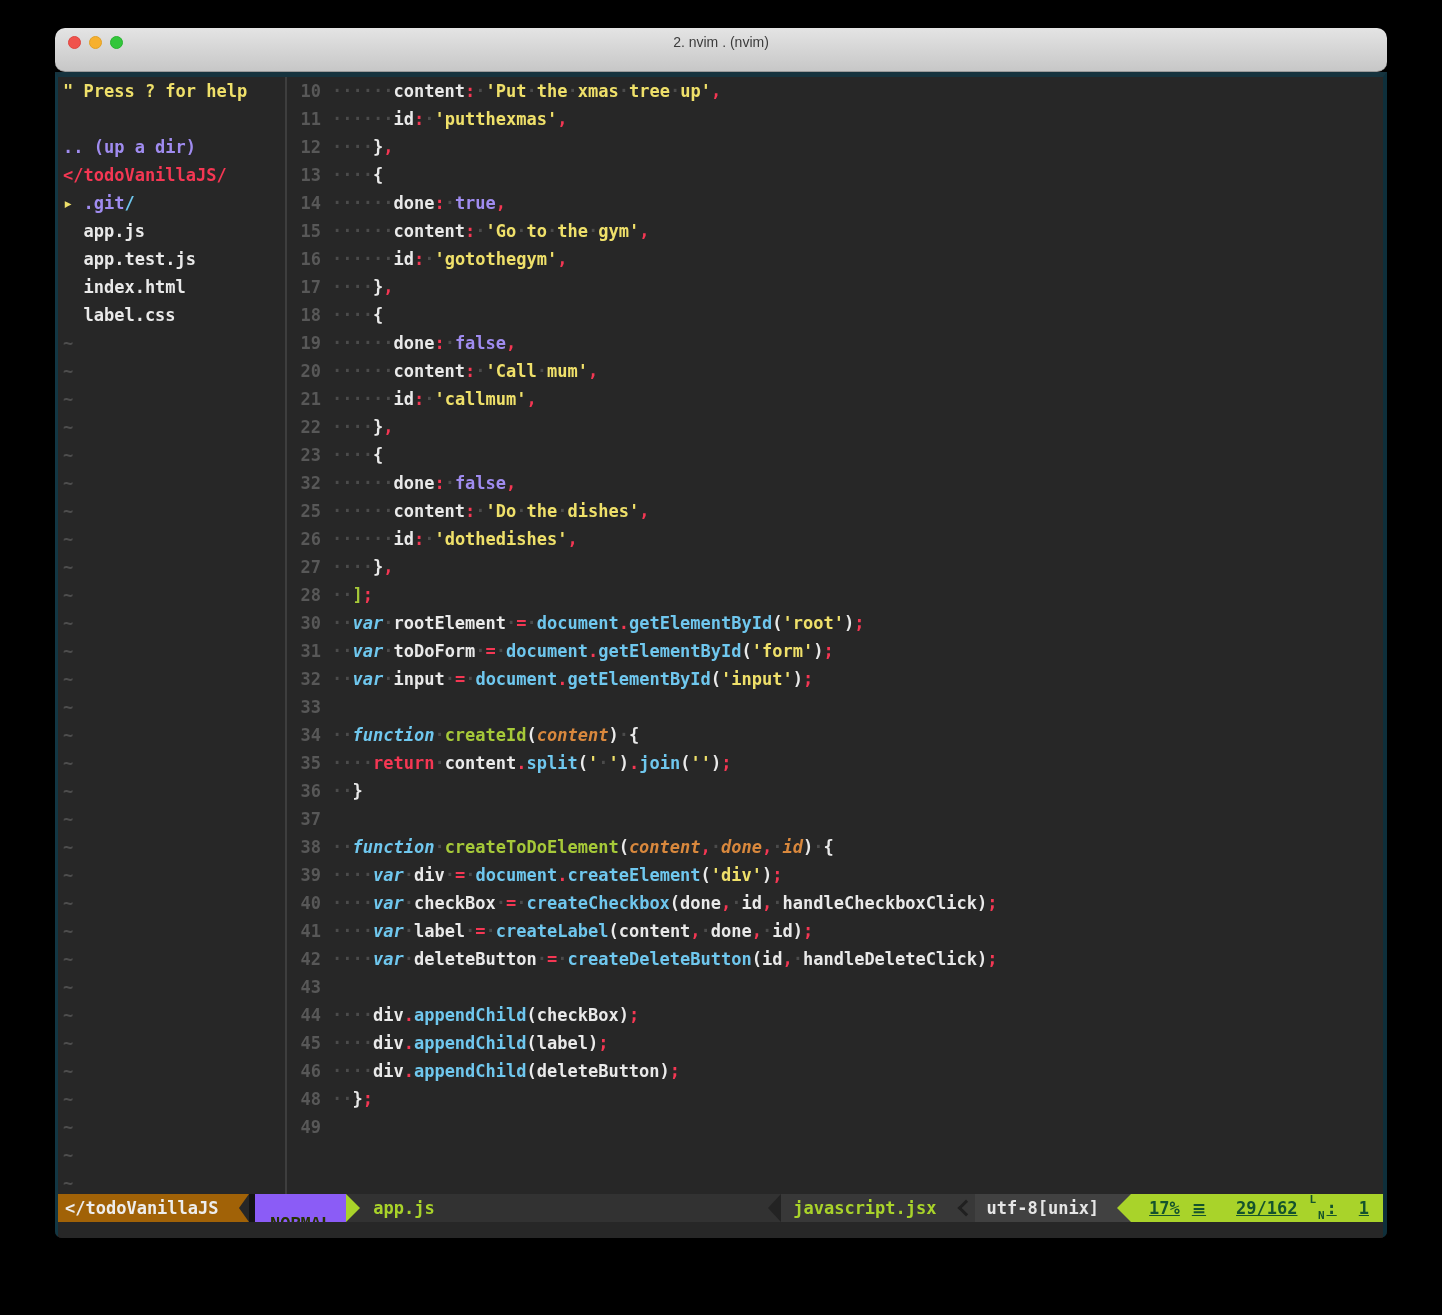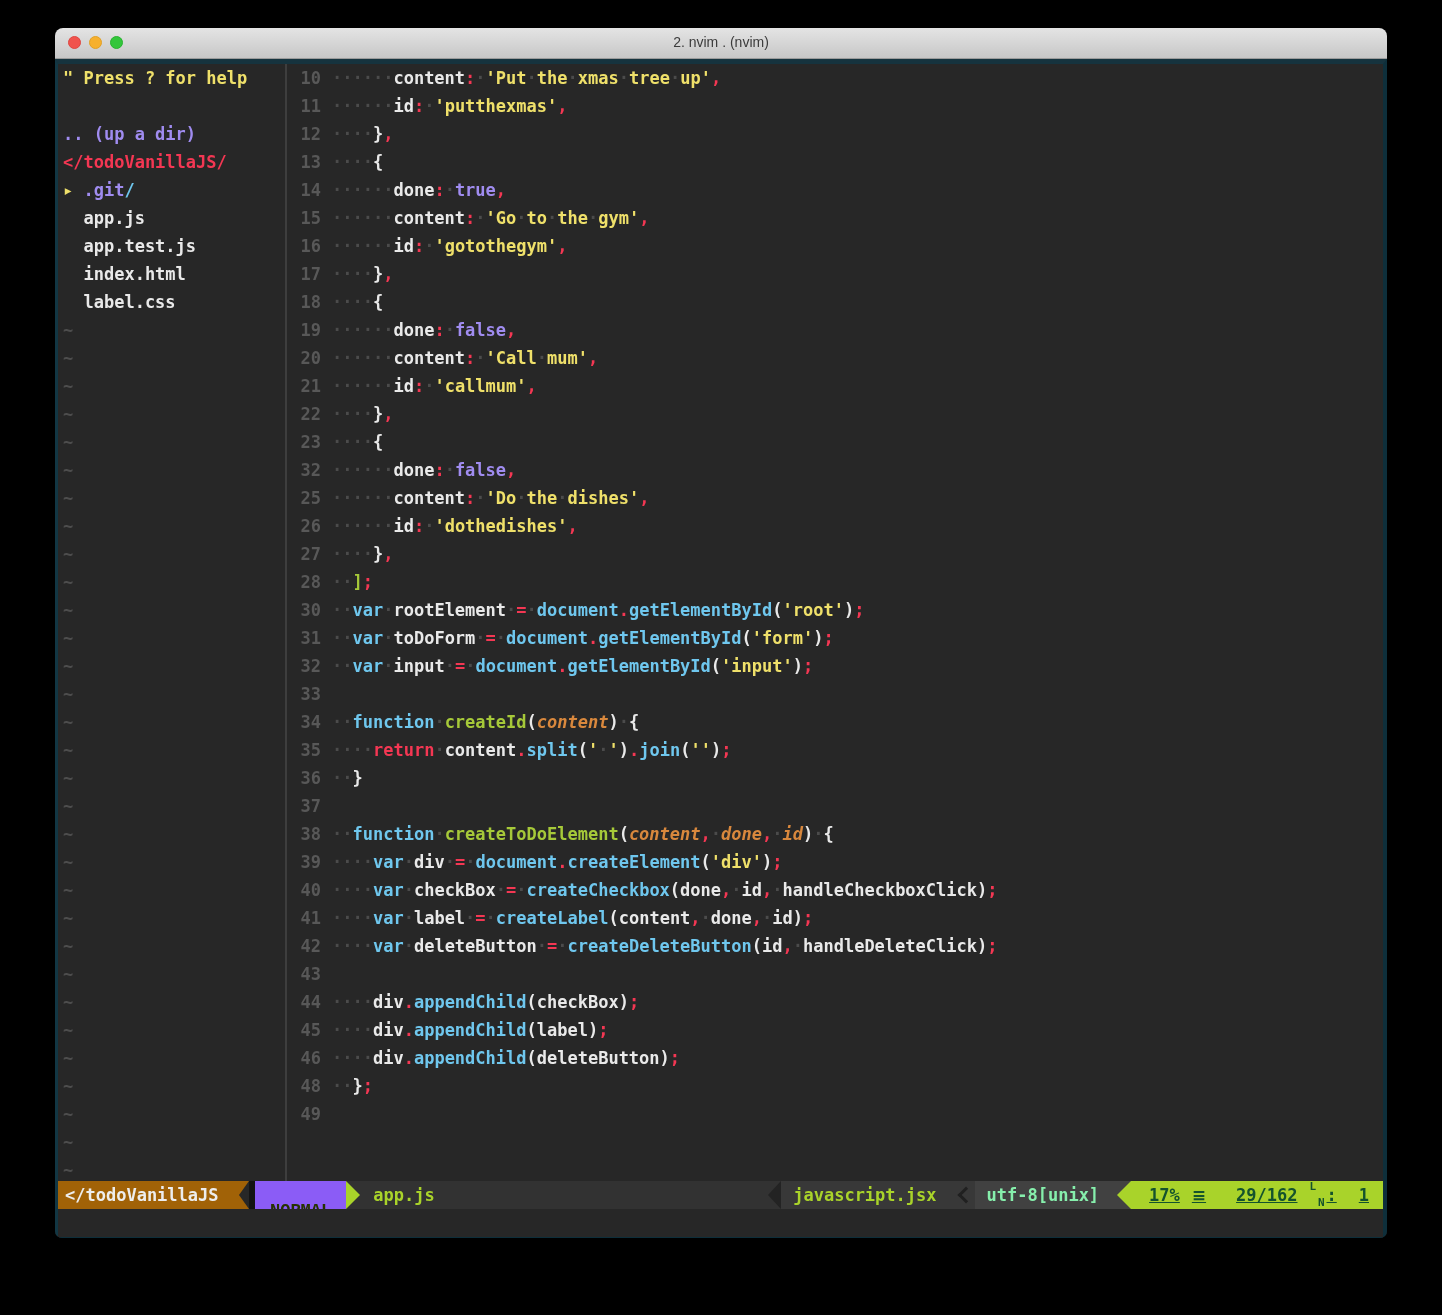--- a/index.html
+++ b/index.html
@@ -1,22 +1,22 @@
 <!DOCTYPE html>
 <html><head>
 <meta charset="utf-8">
 <style>
   html,body{margin:0;padding:0;}
   body{width:1442px;height:1315px;background:#000;position:relative;overflow:hidden;
        font-family:"DejaVu Sans Mono", monospace;}
   .window{position:absolute;left:55px;top:28px;width:1332px;height:1210px;
           border-radius:8px 8px 7px 7px;overflow:hidden;box-shadow:0 18px 40px rgba(0,0,0,.7);}
   
-  .titlebar{height:31px;background:linear-gradient(#e4e4e4,#c7c7c7);position:relative;
-            border-bottom:1px solid #9b9b9b;box-sizing:border-box;}
+  .titlebar{height:44px;background:linear-gradient(#e4e4e4,#c7c7c7);position:relative;
+            border-bottom:1px solid #9b9b9b;box-sizing:border-box;border-radius:10px;}
   .lights{position:absolute;left:13px;top:8px;display:flex;gap:8px;}
   .light{width:13px;height:13px;border-radius:50%;display:inline-block;}
   .light.red{background:#f0534d;border:1px solid #dd4741;box-sizing:border-box;}
   .light.yellow{background:#f6b02e;border:1px solid #e0a026;box-sizing:border-box;}
   .light.green{background:#33c63b;border:1px solid #27b32f;box-sizing:border-box;}
   .title{position:absolute;left:0;right:0;top:0;height:28px;line-height:28px;text-align:center;
          font-family:"Liberation Sans", sans-serif;font-size:14px;color:#3c3c3c;}
   
   .term{height:1182px;background:#272727;box-sizing:border-box;
         border-left:3px solid #123744;border-right:4px solid #0e2f3b;
@@ -28,21 +28,21 @@
   .editor{flex:1;overflow:hidden;padding-left:8px;}
   .row{height:28px;line-height:28px;font-size:17px;font-weight:700;white-space:pre;overflow:hidden;}
   .ln{display:inline-block;width:26px;text-align:right;margin-right:11px;color:#585858;}
   .ln.lncur{color:#f3dc66;}
   
   .sg-w{color:#e9e9e9;}
   .sg-r{color:#f43753;}
   .sg-y{color:#efe06a;}
   .sg-p{color:#a08cf0;}
   .sg-c{color:#6fc7ee;}
-  .sg-i{color:#6fc7ee;}
+  .sg-i{color:#6fc7ee;font-style:italic;}
   .sg-g{color:#a6c939;}
   .sg-o{color:#d9883d;font-style:italic;}
   .sg-d{color:#4b4b4b;}
   .sg-t{color:#4d4d4d;}
   
   .statusline{height:28px;display:flex;align-items:stretch;font-size:17px;font-weight:700;
               background:#272727;line-height:28px;}
   .seg{white-space:pre;}
   .tree{width:191px;background:#a16207;color:#ededed;padding-left:7px;position:relative;box-sizing:border-box;}
   .tree .notch{position:absolute;right:0;top:0;width:0;height:0;
@@ -52,21 +52,21 @@
   .mode{background:#8b5cf6;color:#263300;padding:16px 15px;font-family:Liberation Mono, monospace;}
   .arr-right{width:0;height:0;border-top:14px solid transparent;border-bottom:14px solid transparent;
              border-left:14px solid #a9d32a;background:#323232;}
   .file{flex:1;background:#323232;color:#a9d32a;padding-left:13px;}
   .tri-dark{width:0;height:0;border-top:14px solid transparent;border-bottom:14px solid transparent;
             border-right:13px solid #232323;background:#323232;}
   .ft{background:#383838;color:#a9d32a;padding:0 16px 8px 12px;}
   .chev{background:#383838;width:22px;display:flex;align-items:center;justify-content:center;}
   .chev b{display:block;width:9px;height:9px;border-left:3px solid #202020;border-bottom:3px solid #202020;
           transform:rotate(45deg);margin-left:4px;}
-  .enc{background:#414141;color:#86efac;padding:0 18px 0 12px;}
+  .enc{background:#414141;color:#e5e5e5;padding:0 18px 0 12px;}
   .tri-lime{width:0;height:0;border-top:14px solid transparent;border-bottom:14px solid transparent;
             border-right:14px solid #a9d32a;background:#414141;}
   .pos{background:#a9d32a;color:#14532d;display:flex;align-items:center;padding:0 14px 0 18px;text-decoration:underline;}
   .pos .tg{margin-left:12px;font-family:"DejaVu Sans", sans-serif;}
   .pos .lo{margin-left:30px;}
   .lnicon{position:relative;display:inline-block;width:15px;height:22px;margin-left:12px;}
   .lnicon i{position:absolute;left:0;top:-3px;font-style:normal;font-size:11px;line-height:11px;}
   .lnicon b{position:absolute;right:0;bottom:-2px;font-size:11px;line-height:11px;}
   .pos .cl{margin-left:2px;}
   .pos .cn{margin-left:22px;}

